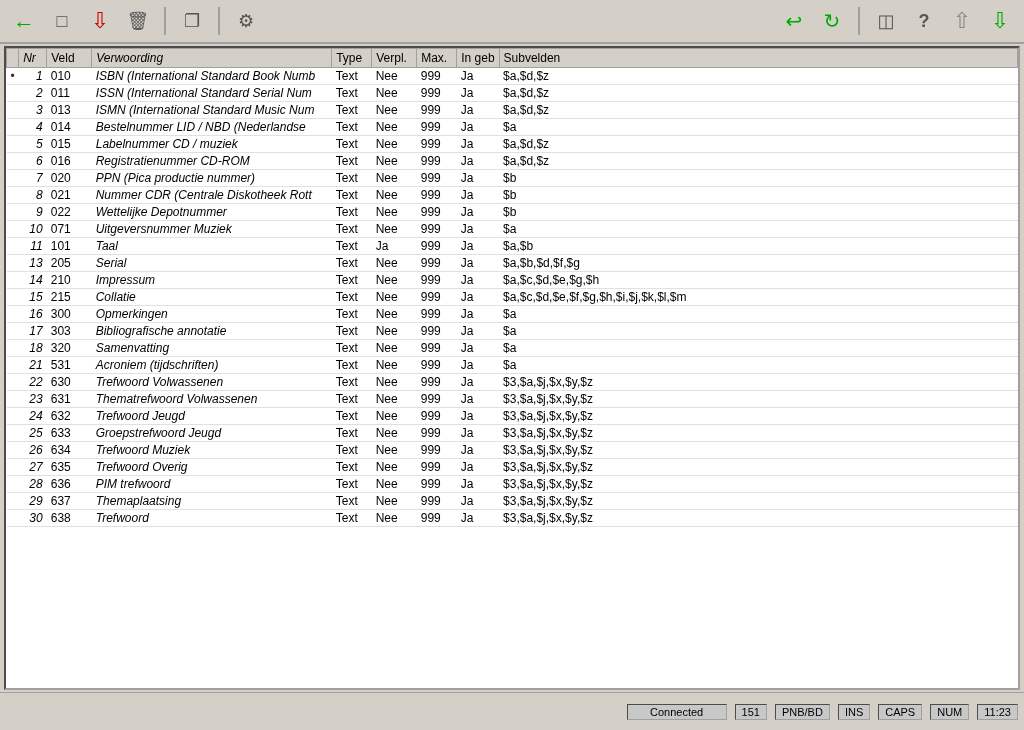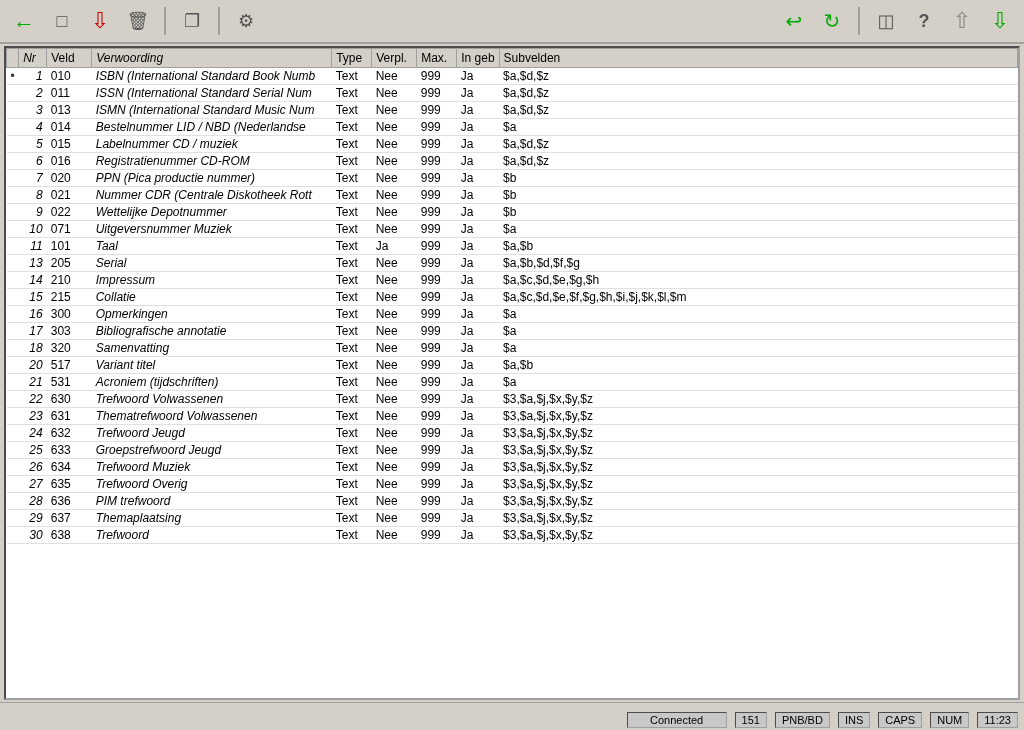--- a/index.html
+++ b/index.html
@@ -90,24 +90,24 @@
     .col-max { width: 40px; margin-top: 27px; }
     .col-ingeb { width: 40px; }
     .col-subv { width: auto; }
 
     
     #statusbar {
       background: #d4d0c8;
       border-top: 1px solid #a0a0a0;
       padding: 2px 6px;
       display: flex;
-      align-items: flex-end;
+      align-items: center;
       justify-content: flex-end;
       gap: 8px;
-      height: 28px;
+      height: 38px;
       font-size: 11px;
     }
     .status-item {
       padding: 1px 6px;
       background: #c8c8c8;
       border: 1px inset #a0a0a0;
     }
     .status-connected {
       min-width: 100px;
       text-align: center;
@@ -380,31 +380,20 @@
             <td class="col-veld">320</td>
             <td class="col-verw">Samenvatting</td>
             <td class="col-type">Text</td>
             <td class="col-verpl">Nee</td>
             <td class="col-max">999</td>
             <td class="col-ingeb">Ja</td>
             <td class="col-subv">$a</td>
           </tr>
           <tr>
             <td class="dot-col"></td>
-            <td class="col-nr">20</td>
-            <td class="col-veld">517</td>
-            <td class="col-verw">Variant titel</td>
-            <td class="col-type">Text</td>
-            <td class="col-verpl">Nee</td>
-            <td class="col-max">999</td>
-            <td class="col-ingeb">Ja</td>
-            <td class="col-subv">$a,$b</td>
-          </tr>
-          <tr>
-            <td class="dot-col"></td>
             <td class="col-nr">21</td>
             <td class="col-veld">531</td>
             <td class="col-verw">Acroniem (tijdschriften)</td>
             <td class="col-type">Text</td>
             <td class="col-verpl">Nee</td>
             <td class="col-max">999</td>
             <td class="col-ingeb">Ja</td>
             <td class="col-subv">$a</td>
           </tr>
           <tr>

